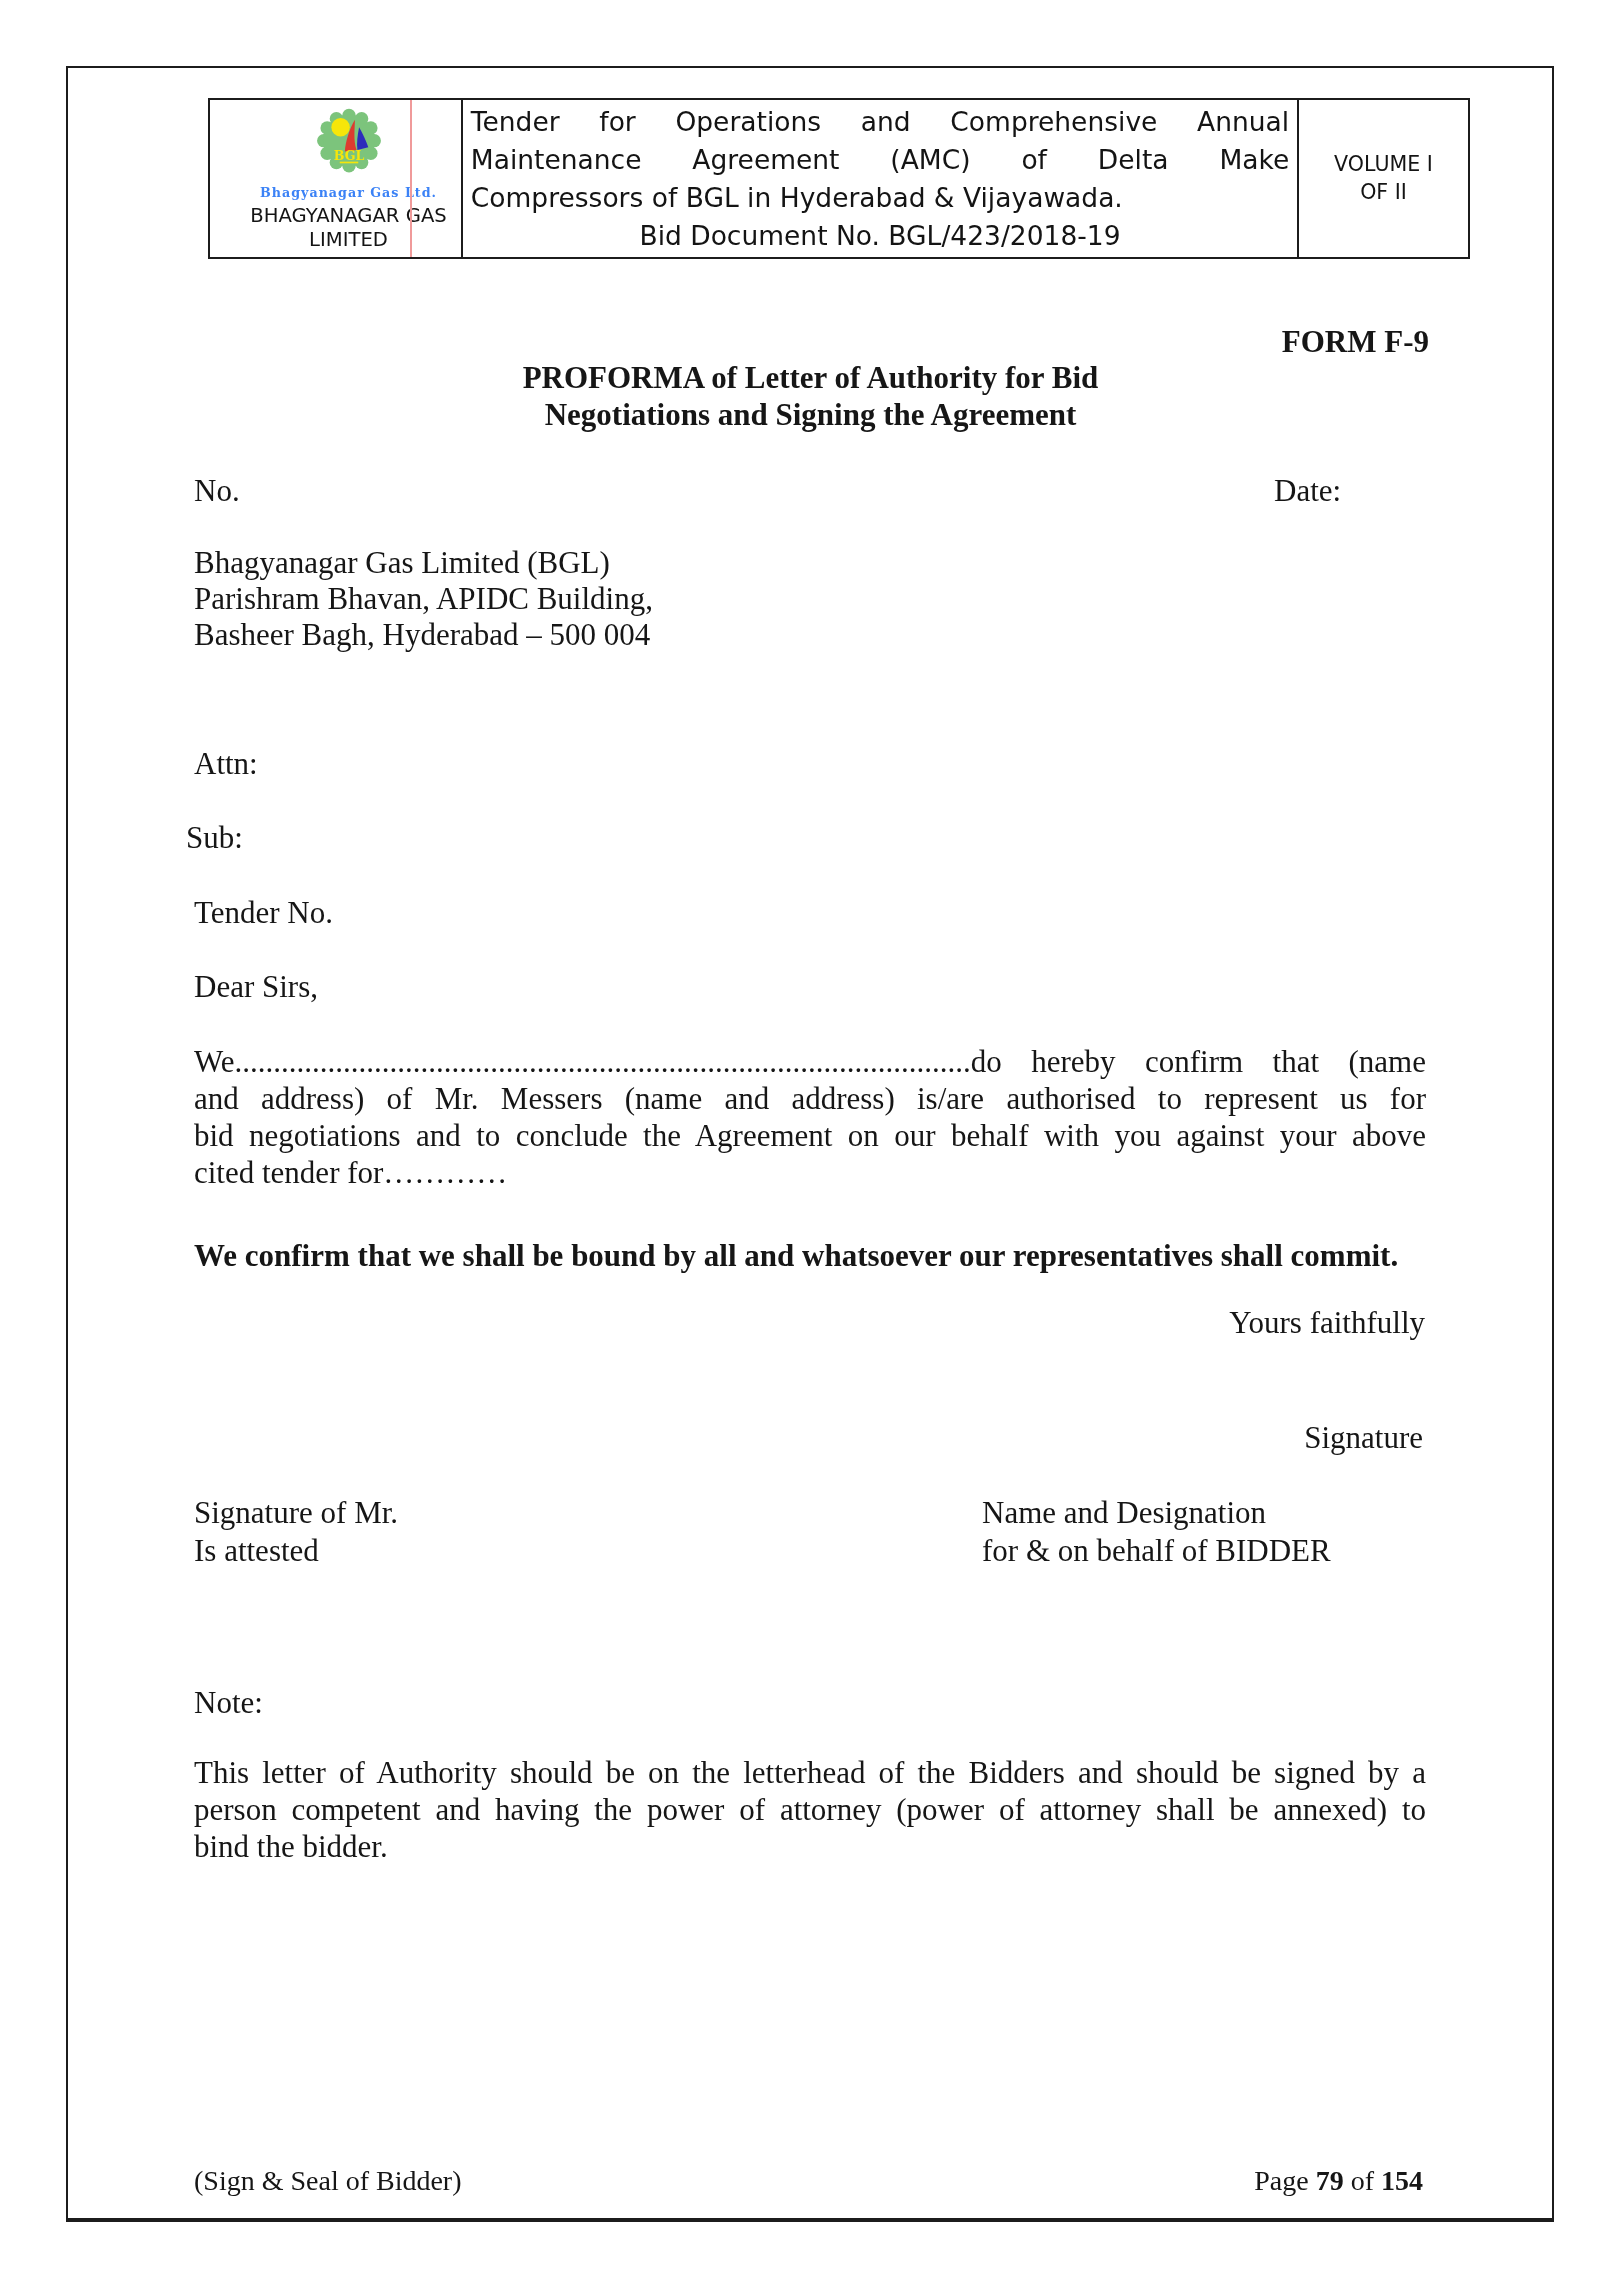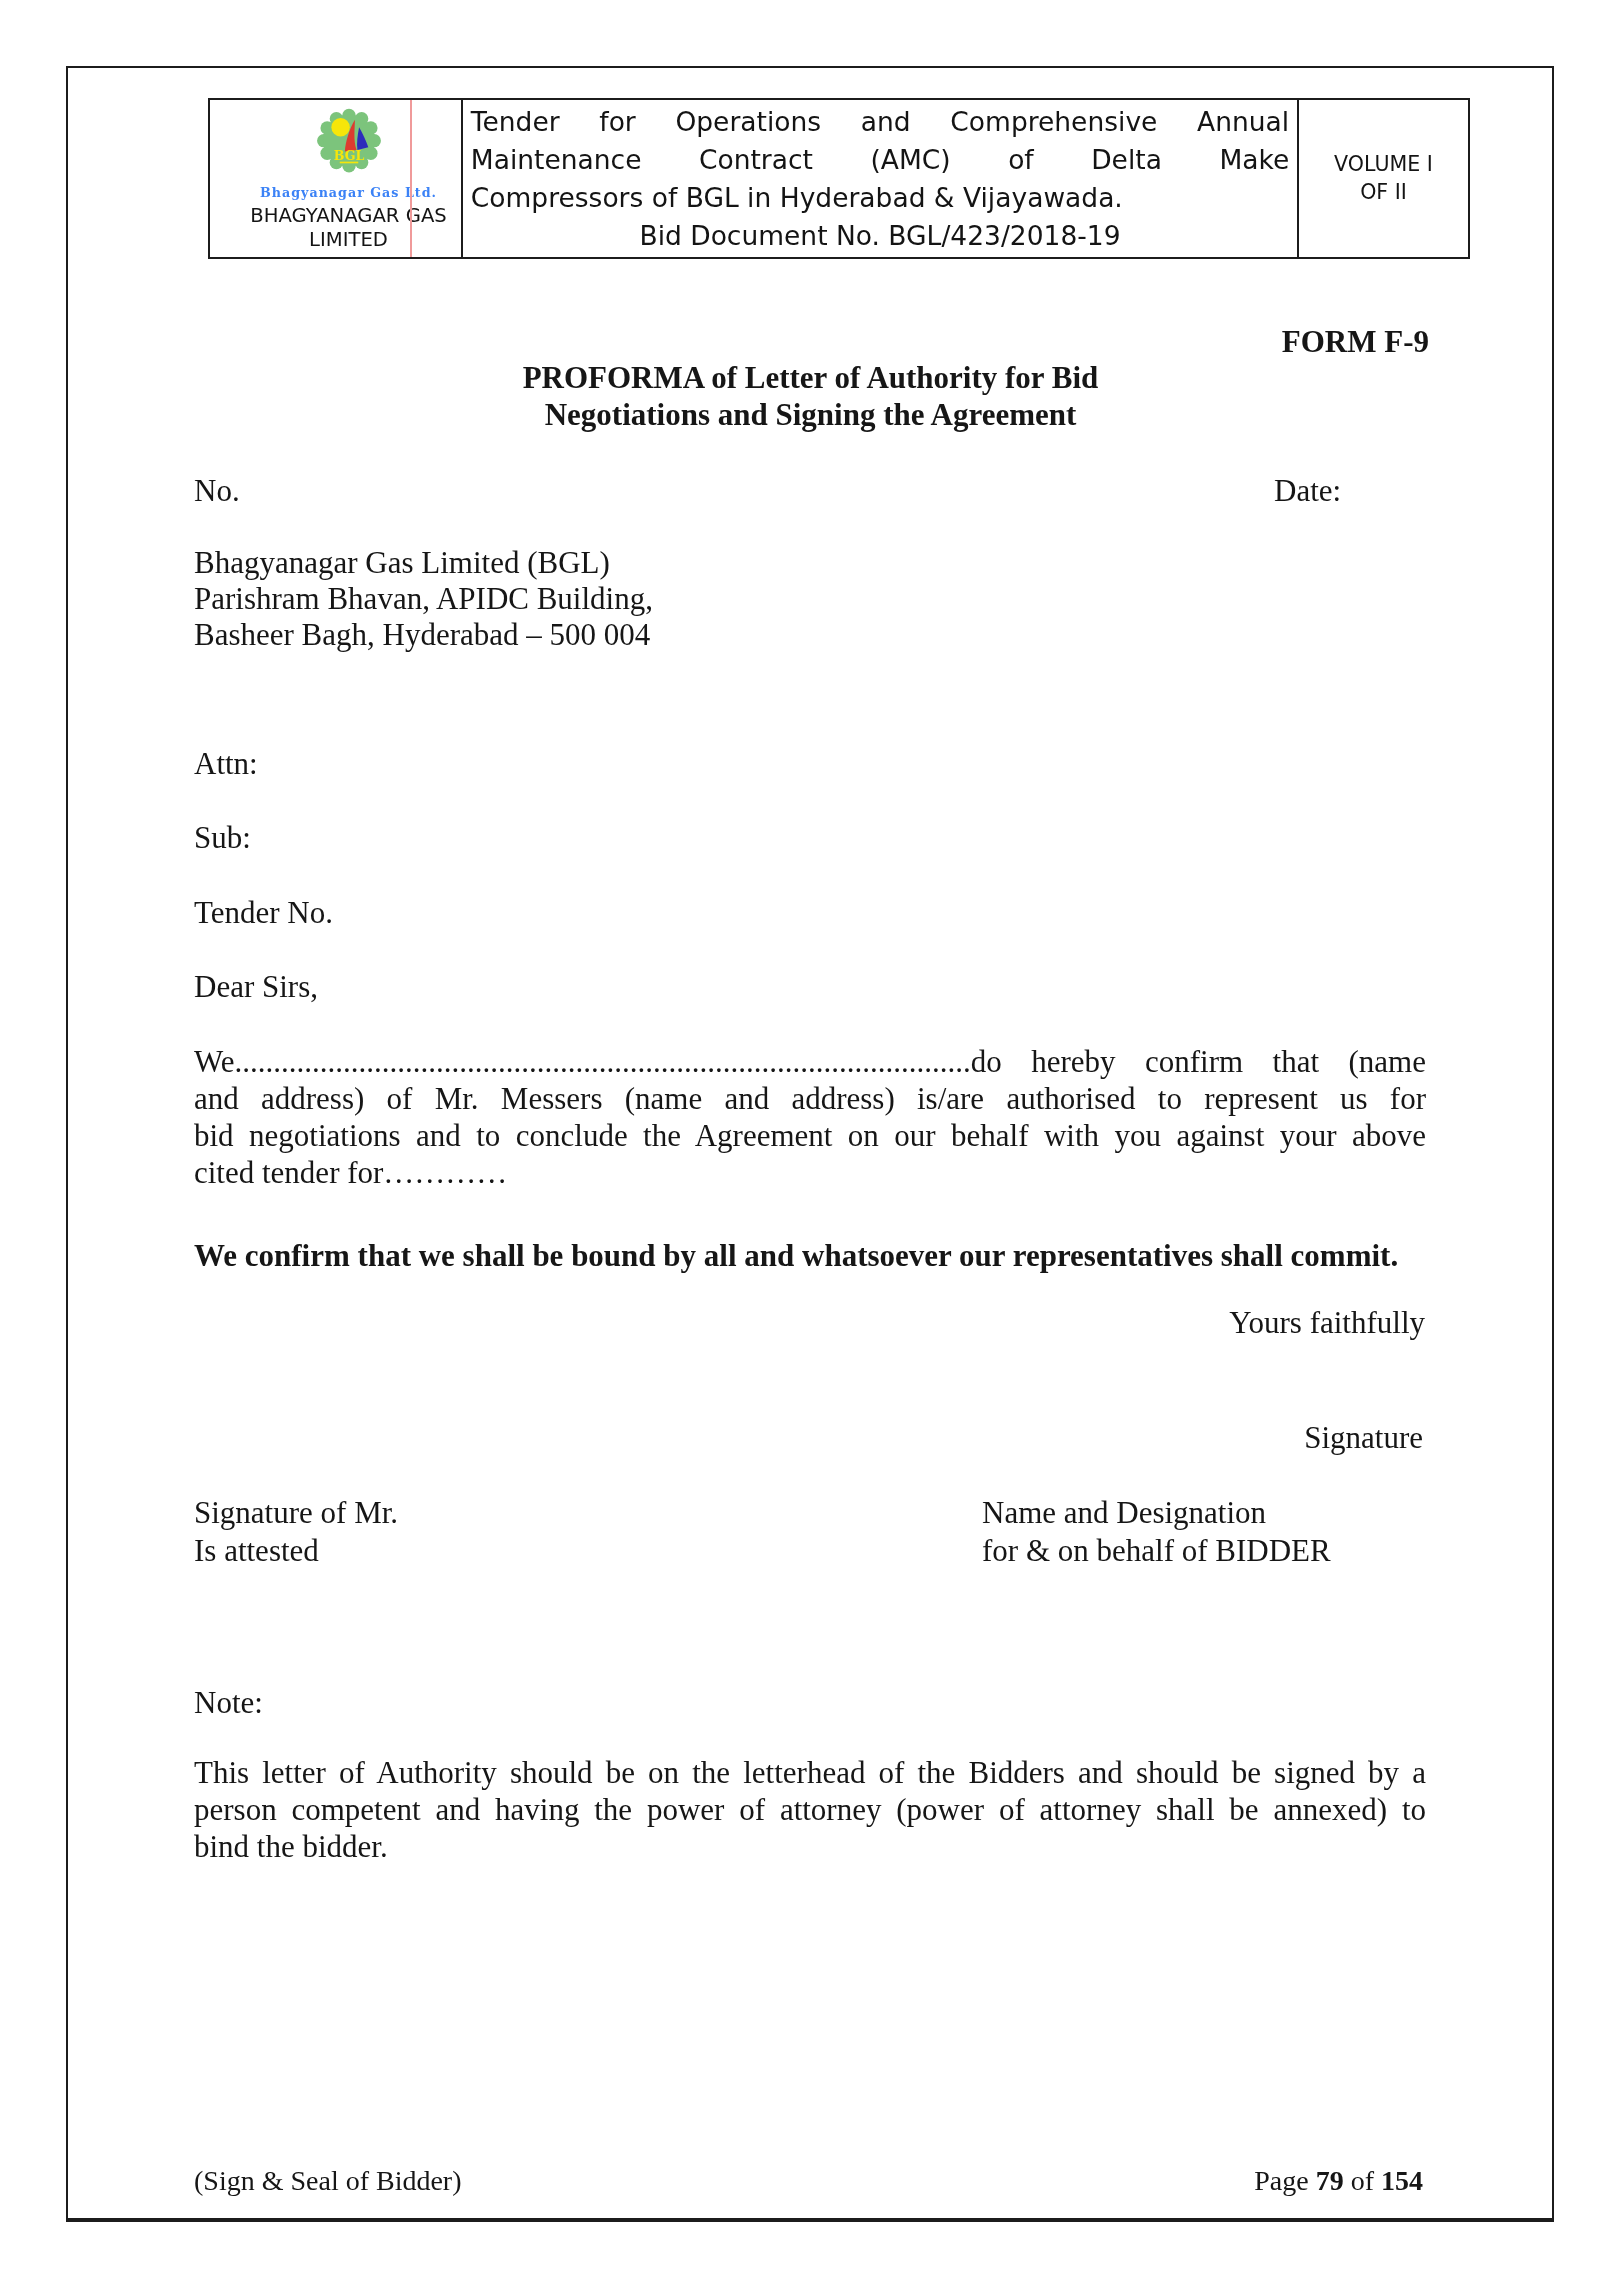--- a/index.html
+++ b/index.html
@@ -65,21 +65,21 @@
   }
 
   
   .jline { text-align:justify; text-align-last:justify; white-space:normal; }
   #form-no        { right:192px; top:323px; font-weight:bold; }
   #proforma-title { left:0; right:0; top:359px; text-align:center; font-weight:bold; }
   #no-label       { left:194px;  top:472px; }
   #date-label     { left:1274px; top:472px; }
   #address        { left:194px;  top:545px; line-height:36px; }
   #attn-label     { left:194px;  top:745px; }
-  #sub-label      { left:194px;  top:819px;text-align:center; }
+  #sub-label      { left:186px;  top:819px;text-align:center; }
   #tender-label   { left:194px;  top:894px; }
   #salutation     { left:194px;  top:968px; }
   #para1          { left:194px;  width:1232px; top:1043px; white-space:normal; }
   #para2          { left:194px;  top:1237px;font-weight:bold; }
   #closing        { right:196px; top:1304px; }
   #signature-label{ right:198px; top:1419px; }
   #sig-attest     { left:194px;  top:1494px; line-height:38px; }
   #sig-name       { left:982px; top:1494px; line-height:38px; }
   #note-label     { left:194px;  top:1684px; }
   #note-para      { left:194px;  width:1232px; top:1754px; white-space:normal; }
@@ -119,21 +119,21 @@
         <rect x="39" y="71" width="22" height="2" fill="#f6e60a"></rect>
       </svg>
       <div class="logo-caption">Bhagyanagar Gas Ltd.</div>
       <div class="company">
         <div>BHAGYANAGAR GAS</div>
         <div>LIMITED</div>
       </div>
     </div>
     <div class="title-cell">
       <div class="t-j">Tender for Operations and Comprehensive Annual</div>
-      <div class="t-j">Maintenance Contract (AMC) of Delta Make</div>
+      <div class="t-j">Maintenance Agreement (AMC) of Delta Make</div>
       <div class="t-l">Compressors of BGL in Hyderabad &amp; Vijayawada.</div>
       <div class="t-c">Bid Document No. BGL/423/2018-19</div>
     </div>
     <div class="volume-cell">
       <div>VOLUME I</div>
       <div>OF II</div>
     </div>
   </div>
 
   <div class="abs serif" id="form-no">FORM F-9</div>

